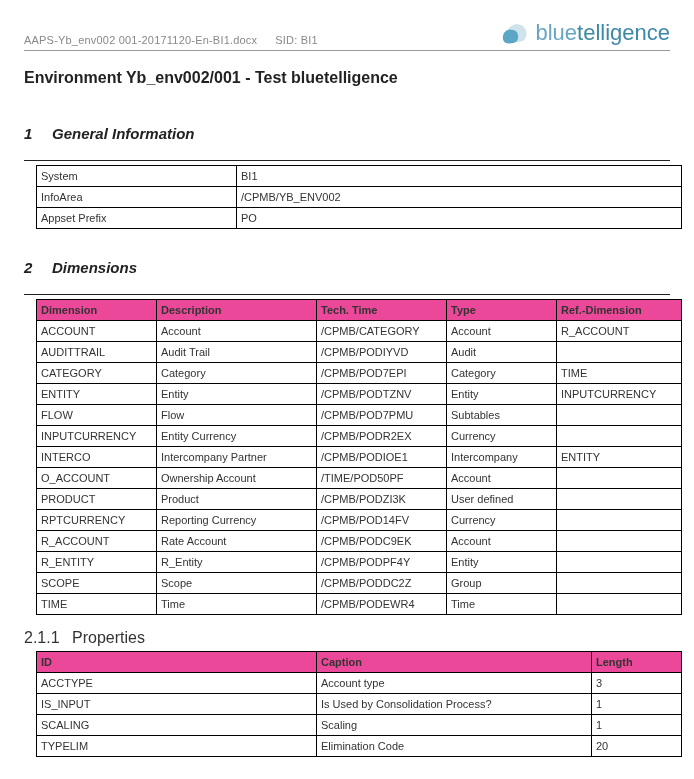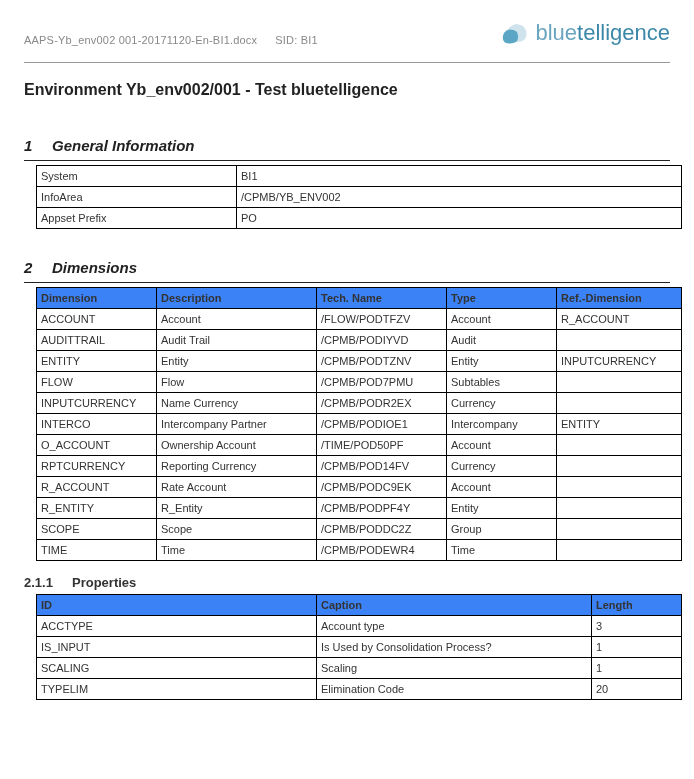--- a/index.html
+++ b/index.html
@@ -9,21 +9,21 @@
     margin: 0;
     padding: 20px 24px;
     width: 694px;
     box-sizing: border-box;
     background: #fff;
   }
   .header-row {
     display: flex;
     align-items: flex-end;
     justify-content: space-between;
-    margin-bottom: 16px;
+    margin-bottom: 4px;
   }
   .doc-meta {
     color: #888;
     font-size: 11px;
     letter-spacing: 0.2px;
   }
   .doc-meta .gap { display:inline-block; width:18px; }
   .logo-wrap {
     display: flex;
     align-items: center;
@@ -44,31 +44,31 @@
     font-weight: bold;
     color: #222;
     margin: 15px 0 38px 0;
   }
   h2.sec {
     font-size: 15px;
     font-weight: bold;
     font-style: italic;
     color: #222;
     border-bottom: 1px solid #222;
-    padding-bottom: 6px;
+    padding-bottom: 18px;
     margin: 0 0 4px 0;
   }
   h2.sec .num {
     display:inline-block;
     width: 28px;
     font-style: italic;
   }
   h3.sub {
-    font-size: 13px;
-    font-weight: bold;
+    font-size: 16px;
+    font-weight: normal;
     margin: 14px 0 4px 0;
   }
   h3.sub .num { display:inline-block; width:48px; }
   table {
     border-collapse: collapse;
     width: 100%;
     table-layout: fixed;
     margin-left: 12px;
   }
   table.bordered {
@@ -78,21 +78,21 @@
     border: 1px solid #000;
     padding: 2px 4px;
     font-size: 11px;
     text-align: left;
     vertical-align: middle;
     height: 16px;
     overflow: hidden;
     white-space: nowrap;
   }
   table.bordered th {
-    background: #3b82f6;
+    background: #ec4899;
     font-weight: bold;
   }
   .spacer { height: 30px; }
 </style>
 </head>
 <body>
 
 <div class="header-row">
   <div class="doc-meta">
     <span>AAPS-Yb_env002 001-20171120-En-BI1.docx</span><span class="gap"></span><span>SID: BI1</span>
@@ -145,73 +145,87 @@
     <col style="width:120px">
       <col style="width:160px">
       <col style="width:130px">
       <col style="width:110px">
       <col>
   </colgroup>
   <thead>
       <tr id="dim-head">
         <th>Dimension</th>
         <th>Description</th>
-        <th>Tech. Name</th>
+        <th>Tech. Time</th>
         <th>Type</th>
         <th>Ref.-Dimension</th>
       </tr>
     </thead>
   <tbody id="dim-body">
       <tr>
         <td>ACCOUNT</td>
         <td>Account</td>
-        <td>/FLOW/PODTFZV</td>
+        <td>/CPMB/CATEGORY</td>
         <td>Account</td>
         <td>R_ACCOUNT</td>
       </tr>
       <tr>
         <td>AUDITTRAIL</td>
         <td>Audit Trail</td>
         <td>/CPMB/PODIYVD</td>
         <td>Audit</td>
         <td></td>
+      </tr>
+      <tr>
+        <td>CATEGORY</td>
+        <td>Category</td>
+        <td>/CPMB/POD7EPI</td>
+        <td>Category</td>
+        <td>TIME</td>
       </tr>
       <tr>
         <td>ENTITY</td>
         <td>Entity</td>
         <td>/CPMB/PODTZNV</td>
         <td>Entity</td>
         <td>INPUTCURRENCY</td>
       </tr>
       <tr>
         <td>FLOW</td>
         <td>Flow</td>
         <td>/CPMB/POD7PMU</td>
         <td>Subtables</td>
         <td></td>
       </tr>
       <tr>
         <td>INPUTCURRENCY</td>
-        <td>Name Currency</td>
+        <td>Entity Currency</td>
         <td>/CPMB/PODR2EX</td>
         <td>Currency</td>
         <td></td>
       </tr>
       <tr>
         <td>INTERCO</td>
         <td>Intercompany Partner</td>
         <td>/CPMB/PODIOE1</td>
         <td>Intercompany</td>
         <td>ENTITY</td>
       </tr>
       <tr>
         <td>O_ACCOUNT</td>
         <td>Ownership Account</td>
         <td>/TIME/POD50PF</td>
         <td>Account</td>
+        <td></td>
+      </tr>
+      <tr>
+        <td>PRODUCT</td>
+        <td>Product</td>
+        <td>/CPMB/PODZI3K</td>
+        <td>User defined</td>
         <td></td>
       </tr>
       <tr>
         <td>RPTCURRENCY</td>
         <td>Reporting Currency</td>
         <td>/CPMB/POD14FV</td>
         <td>Currency</td>
         <td></td>
       </tr>
       <tr>

